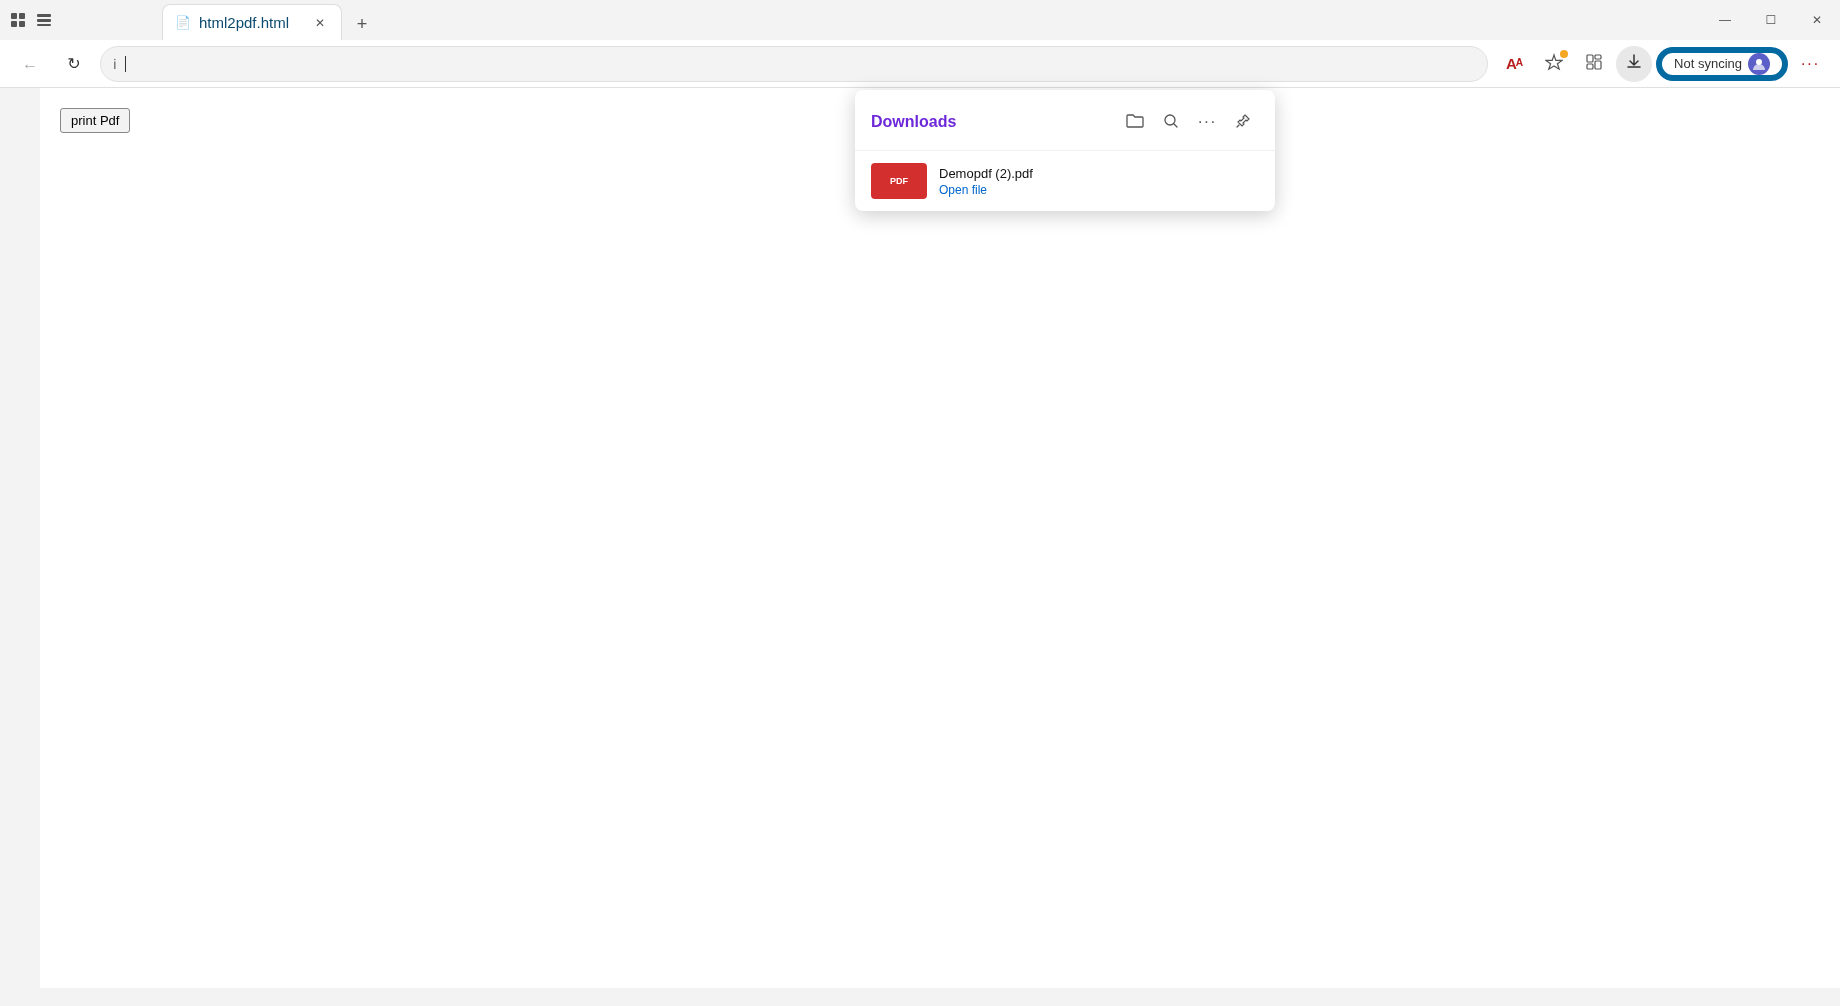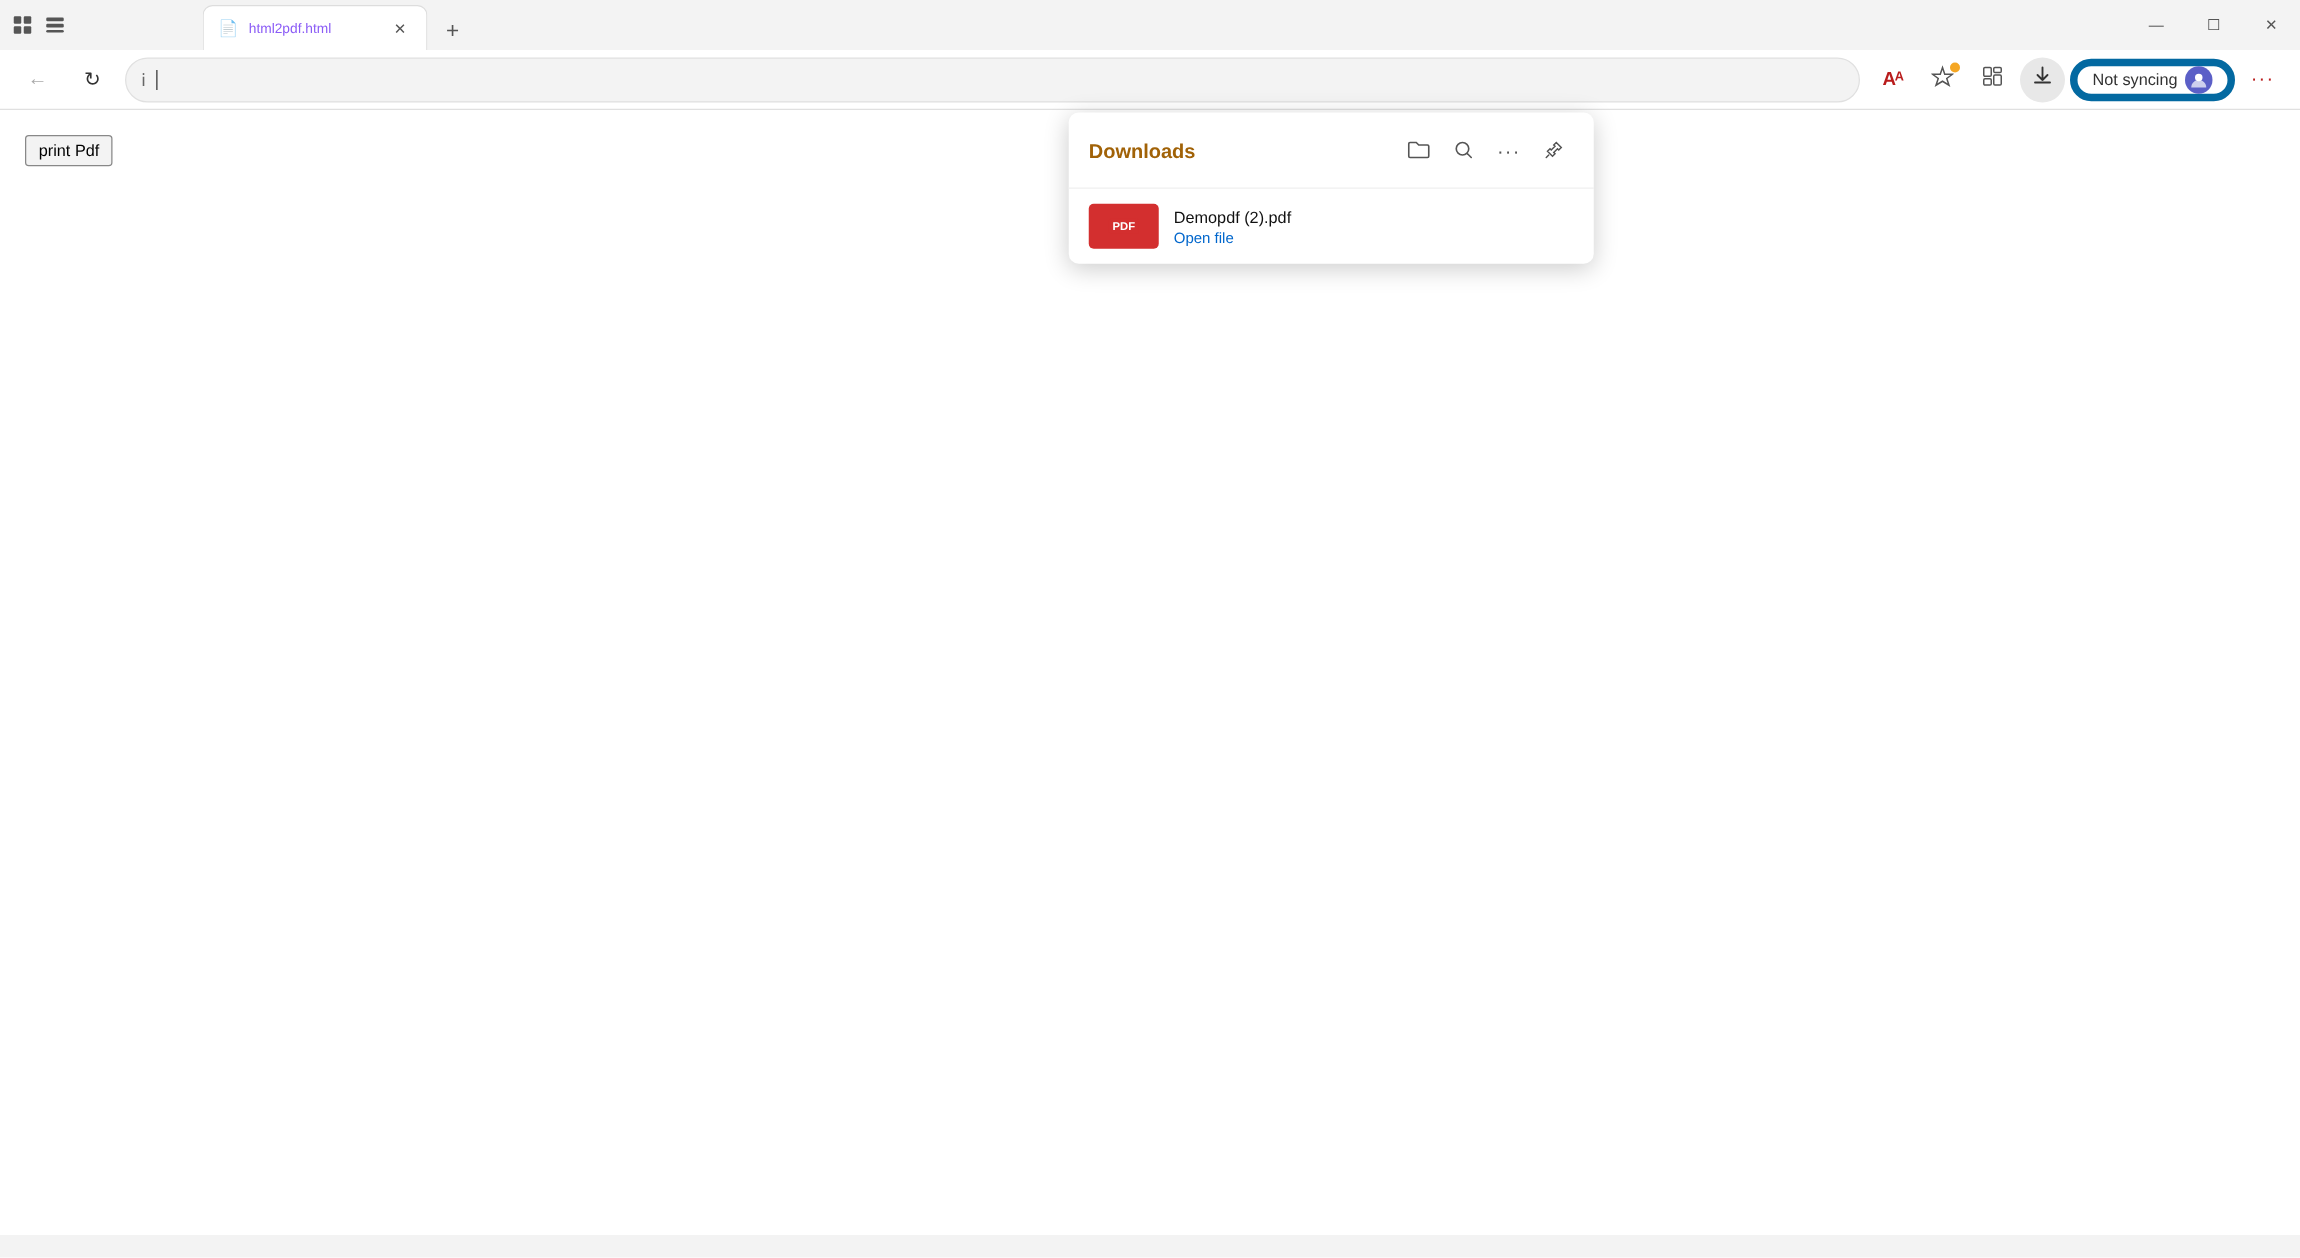--- a/index.html
+++ b/index.html
@@ -22,22 +22,22 @@
       max-width: 240px;
       border: 1px solid #ddd;
       border-bottom: none;
       position: relative;
     }
     .tab-favicon {
       width: 16px; height: 16px;
       color: #555; font-size: 13px;
     }
     .tab-title {
-      font-size: 11px;
-      color: #8b5cf6;
+      font-size: 15px;
+      color: #0c4a6e;
       flex: 1;
       white-space: nowrap;
       overflow: hidden;
       text-overflow: ellipsis;
     }
     .tab-close {
       width: 18px; height: 18px;
       border-radius: 50%;
       display: flex; align-items: center; justify-content: center;
       font-size: 12px; color: #555;
@@ -145,20 +145,21 @@
       display: flex; align-items: center; justify-content: center;
       color: white; font-size: 12px;
     }
 
     
     .page-content {
       background: #fff;
       flex: 1;
       position: relative;
       min-height: 900px;
+      margin-left: 40px;
     }
     .print-btn {
       position: absolute;
       top: 20px;
       left: 20px;
       border: 1px solid #888;
       background: #f3f3f3;
       padding: 4px 10px;
       font-size: 13px;
       cursor: pointer;
@@ -179,21 +180,21 @@
     }
     .downloads-header {
       display: flex;
       align-items: center;
       padding: 16px 16px 12px;
       border-bottom: 1px solid #f0f0f0;
     }
     .downloads-title {
       font-size: 16px;
       font-weight: 600;
-      color: #a16207;
+      color: #6d28d9;
       flex: 1;
     }
     .downloads-actions {
       display: flex;
       gap: 4px;
     }
     .dl-action-btn {
       width: 32px; height: 32px;
       display: flex; align-items: center; justify-content: center;
       border-radius: 50%;

